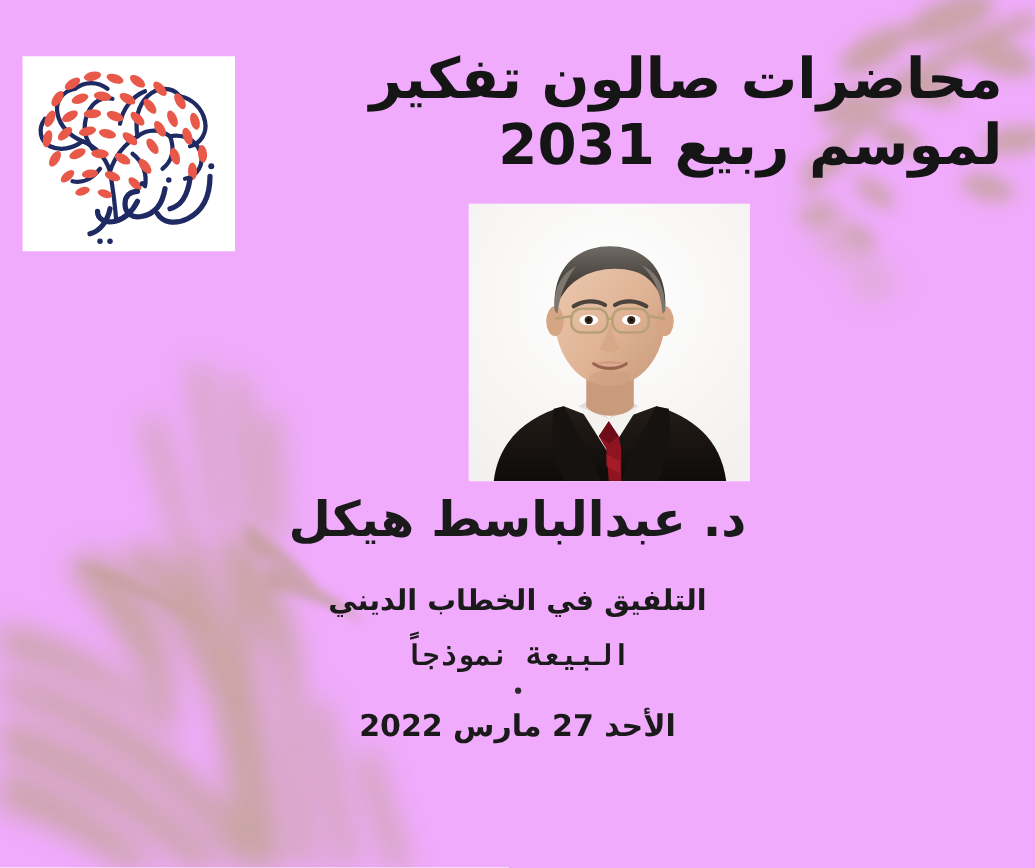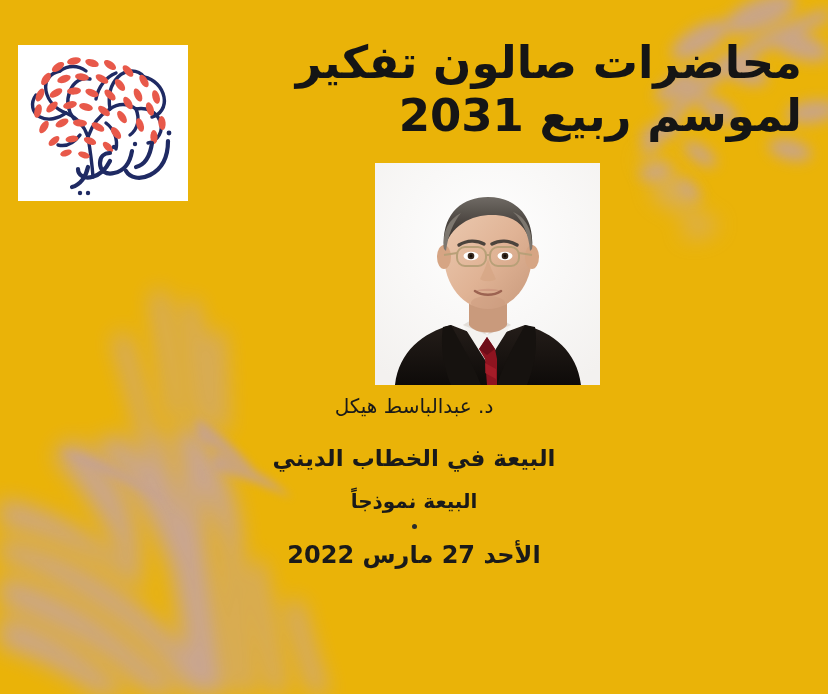--- a/index.html
+++ b/index.html
@@ -6,21 +6,21 @@
   html, body {
     margin: 0;
     padding: 0;
     background: #ffffff;
   }
   #poster {
     position: relative;
     width: 828px;
     height: 694px;
     overflow: hidden;
-    background-color: #eab308;
+    background-color: #f0abfc;
     font-family: "DejaVu Sans", "Liberation Sans", sans-serif;
   }
 
   
   .shadow-layer {
     position: absolute;
     inset: 0;
     pointer-events: none;
   }
   .shadow-layer svg { width: 100%; height: 100%; display: block; }
@@ -66,36 +66,37 @@
   
   #details {
     position: absolute;
     left: 0;
     right: 0;
     top: 394px;
     text-align: center;
     color: #1a1a1a;
   }
   #speaker-name {
-    font-size: 20px;
-    font-weight: normal;
+    font-size: 39px;
+    font-weight: bold;
     line-height: 1.2;
     margin: 0 0 26px 0;
   }
   #lecture-title-1 {
     font-size: 23px;
     font-weight: bold;
     line-height: 1.25;
     margin: 0 0 16px 0;
   }
   #lecture-title-2 {
-    font-size: 20px;
+    font-size: 23px;
     font-weight: bold;
     line-height: 1.25;
     margin: 0 0 6px 0;
+    font-family: Liberation Mono, monospace;
   }
   #separator-dot {
     width: 5px;
     height: 5px;
     border-radius: 50%;
     background: #2b2b2b;
     margin: 10px auto 12px auto;
   }
   #event-date {
     font-size: 24px;
@@ -362,19 +363,19 @@
 
       <path d="M100 128 C 107 133, 119 133, 126 128" stroke="#9c6351" stroke-width="2.6" fill="none" stroke-linecap="round"></path>
       <path d="M100 128 C 107 125, 119 125, 126 128" fill="#c98d79" opacity="0.55"></path>
 
       <ellipse cx="113" cy="140" rx="17" ry="7" fill="#c99a7c" opacity="0.45"></ellipse>
     </svg>
   </div>
 
   <div id="details">
     <p id="speaker-name">د. عبدالباسط هيكل</p>
-    <p id="lecture-title-1">البيعة في الخطاب الديني</p>
+    <p id="lecture-title-1">التلفيق في الخطاب الديني</p>
     <p id="lecture-title-2">البيعة نموذجاً</p>
     <div id="separator-dot"></div>
     <p id="event-date">الأحد 27 مارس 2022</p>
   </div>
 
 </div>
 
 </body></html>

